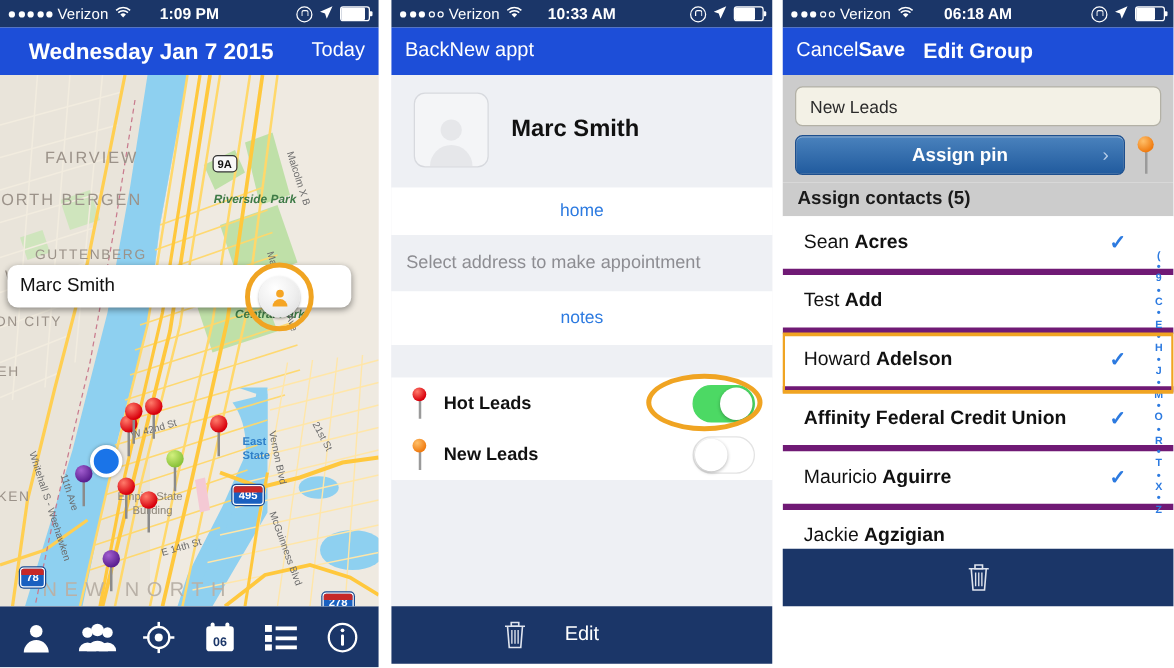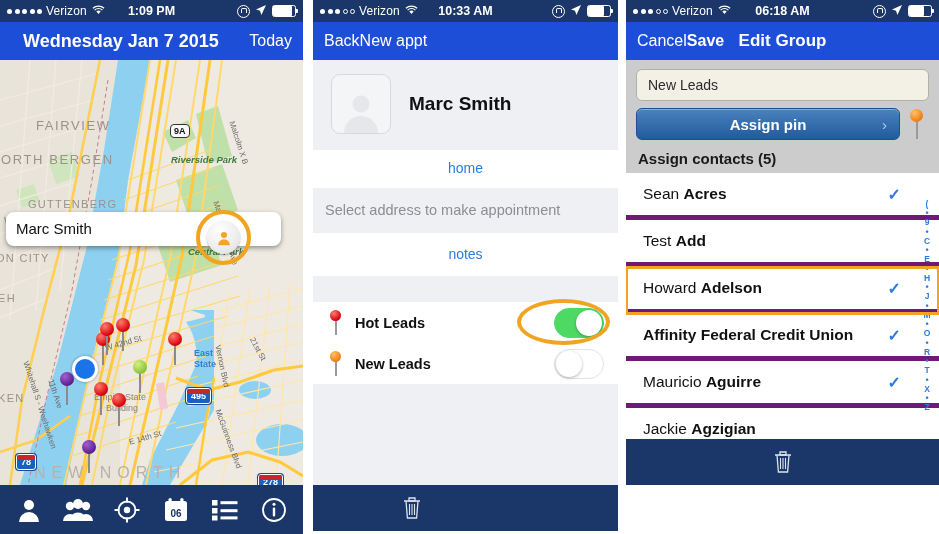--- a/index.html
+++ b/index.html
@@ -524,20 +524,21 @@
     </div>
 
     <div class="bottombar">
       <div class="trash bb-trash-left" style="position:static;margin-left:88px;">
         <svg width="20" height="24" viewBox="0 0 20 24">
           <path d="M2 5 h16 M4 5 l1.4 17 h9.2 L16 5" stroke="#dfe4ee" stroke-width="1.3" fill="none"></path>
           <path d="M7 2 h6 v3 h-6Z" stroke="#dfe4ee" stroke-width="1.3" fill="none"></path>
           <path d="M7.5 8 v11 M10 8 v11 M12.5 8 v11" stroke="#dfe4ee" stroke-width="1.1" fill="none"></path>
         </svg>
       </div>
+      <div class="bb-edit">Edit</div>
     </div>
   </div>
 
   <div class="phone p3">
 
     <div class="statusbar">
       <div class="sb-left">
         <span class="dots">
           <i></i>
             <i></i>

